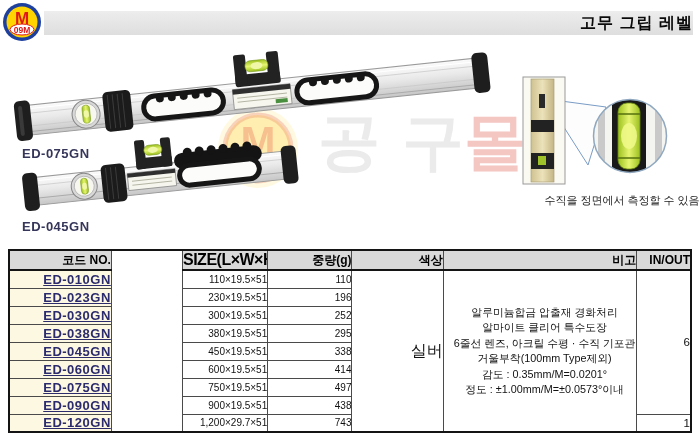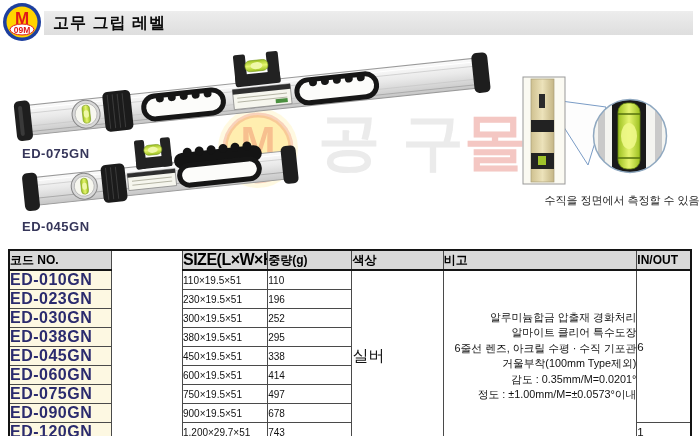--- a/index.html
+++ b/index.html
@@ -1,48 +1,48 @@
 <!DOCTYPE html>
 <html><head>
 <meta charset="utf-8">
 <style>
   * { margin:0; padding:0; box-sizing:border-box; }
   body { background:#fff; font-family:"Liberation Sans", sans-serif; }
   .page { position:relative; width:700px; height:436px; background:#fff; overflow:hidden; }
 
   
   .titlebar { position:absolute; left:44px; top:11px; width:649px; height:24px;
-    background:linear-gradient(#ededed,#dedede); display:flex; align-items:center; }
+    background:linear-gradient(#ededed,#dedede); display:flex; align-items:center;justify-content:flex-end; }
   .page-title { font-size:16px; font-weight:bold; color:#0a0a0a; padding-left:9px; letter-spacing:1px; }
   .right-label { position:absolute; right:12px; top:0; height:24px; line-height:24px;
     font-size:15px; font-weight:bold; color:#0a0a0a; letter-spacing:1px; }
   .logo { position:absolute; left:2px; top:2px; width:40px; height:40px; }
 
   
   .prod-label { position:absolute; font-size:13px; font-weight:bold; color:#36365a; letter-spacing:0.5px; }
   .prod-label.p1 { left:22px; top:146px; }
   .prod-label.p2 { left:22px; top:219px; }
   .inset-caption { position:absolute; left:505px; top:193px; width:170px; text-align:center;
     font-size:11px; color:#1a1a1a;margin-left:32px; }
 
   .art { position:absolute; left:0; top:0; }
 
   
   .spec-table { position:absolute; left:8px; top:249px; width:684px;
     border-collapse:collapse; table-layout:fixed; border:2px solid #141414; }
-  .spec-table th, .spec-table td { border:1px solid #4a4a4a; overflow:hidden; text-align:left; }
+  .spec-table th, .spec-table td { border:1px solid #4a4a4a; overflow:hidden; text-align:right; }
   .spec-table th { background:#d9d9d9; font-weight:bold; font-size:12px; color:#000;
     height:20px; border-bottom:2px solid #141414; }
   .spec-table th.h-size { font-size:16px; letter-spacing:-0.5px; }
   .spec-table tr { height:18px; }
-  td.code { background:#fdf8e2; color:#2b2b6e; font-weight:bold; font-size:16px; letter-spacing:0.5px; }
+  td.code { background:#fdf8e2; color:#2b2b6e; font-weight:bold; font-size:13px; letter-spacing:0.5px;text-decoration:underline; }
   td.blankcol { background:#fff; border-bottom:2px solid #141414; }
   td.num { font-size:10px; color:#111; }
   td.silver { font-size:16px; color:#111; }
-  td.remarks { text-align:right; padding-left:9px; font-size:10.8px; line-height:15.5px;
+  td.remarks { text-align:center; padding-left:9px; font-size:10.8px; line-height:15.5px;
     color:#111; white-space:nowrap;border-radius:9px; }
   td.inout { font-size:11.5px; color:#111; }
 </style>
 </head>
 <body>
 
 <div class="page">
 
   <svg class="logo" viewBox="0 0 40 40">
     <circle cx="20" cy="20" r="19" fill="#1d3f9e"></circle>
@@ -256,21 +256,21 @@
       <td class="num">414</td>
     </tr>
     <tr>
       <td class="code">ED-075GN</td>
       <td class="num">750×19.5×51</td>
       <td class="num">497</td>
     </tr>
     <tr>
       <td class="code">ED-090GN</td>
       <td class="num">900×19.5×51</td>
-      <td class="num">678</td>
+      <td class="num">438</td>
     </tr>
     <tr>
       <td class="code">ED-120GN</td>
       <td class="num">1,200×29.7×51</td>
       <td class="num">743</td>
       <td class="inout">1</td>
     </tr>
   </tbody>
     </table>
 

